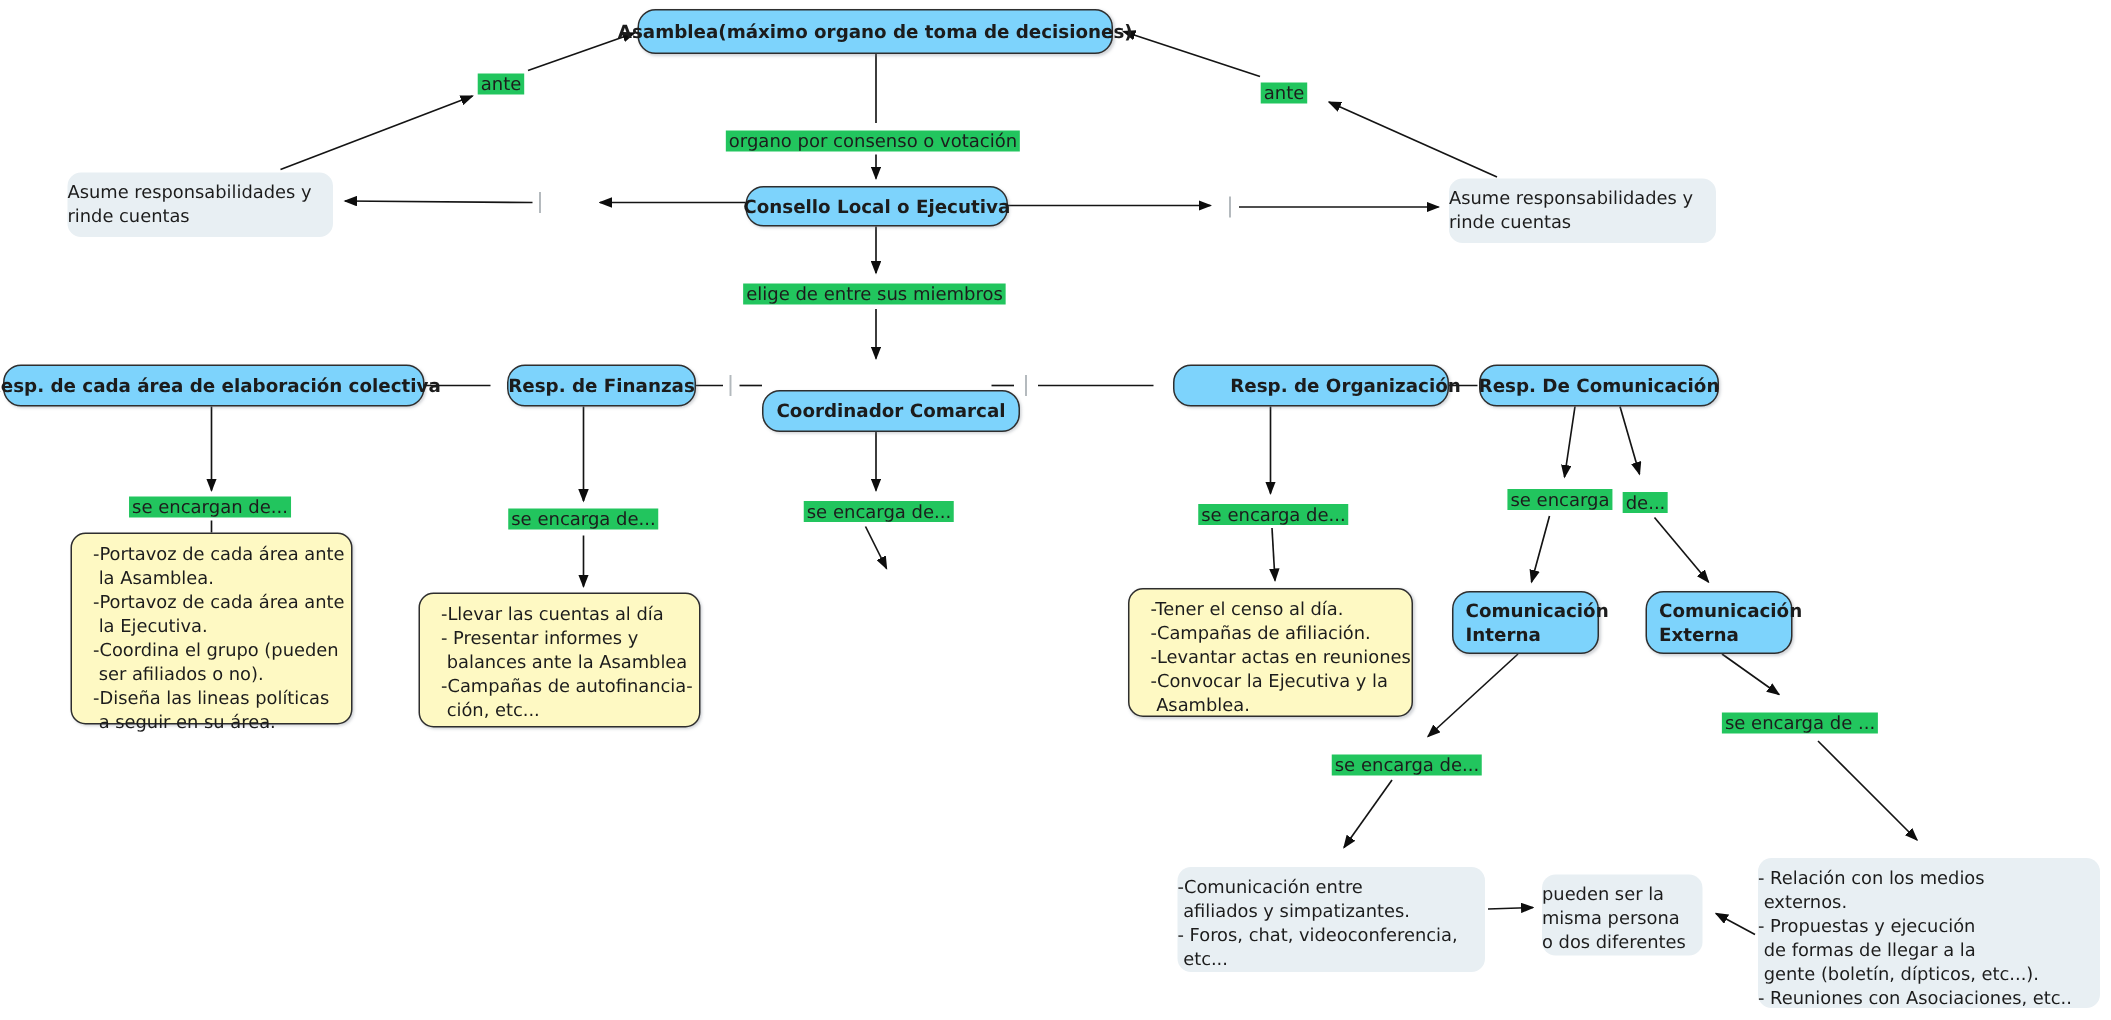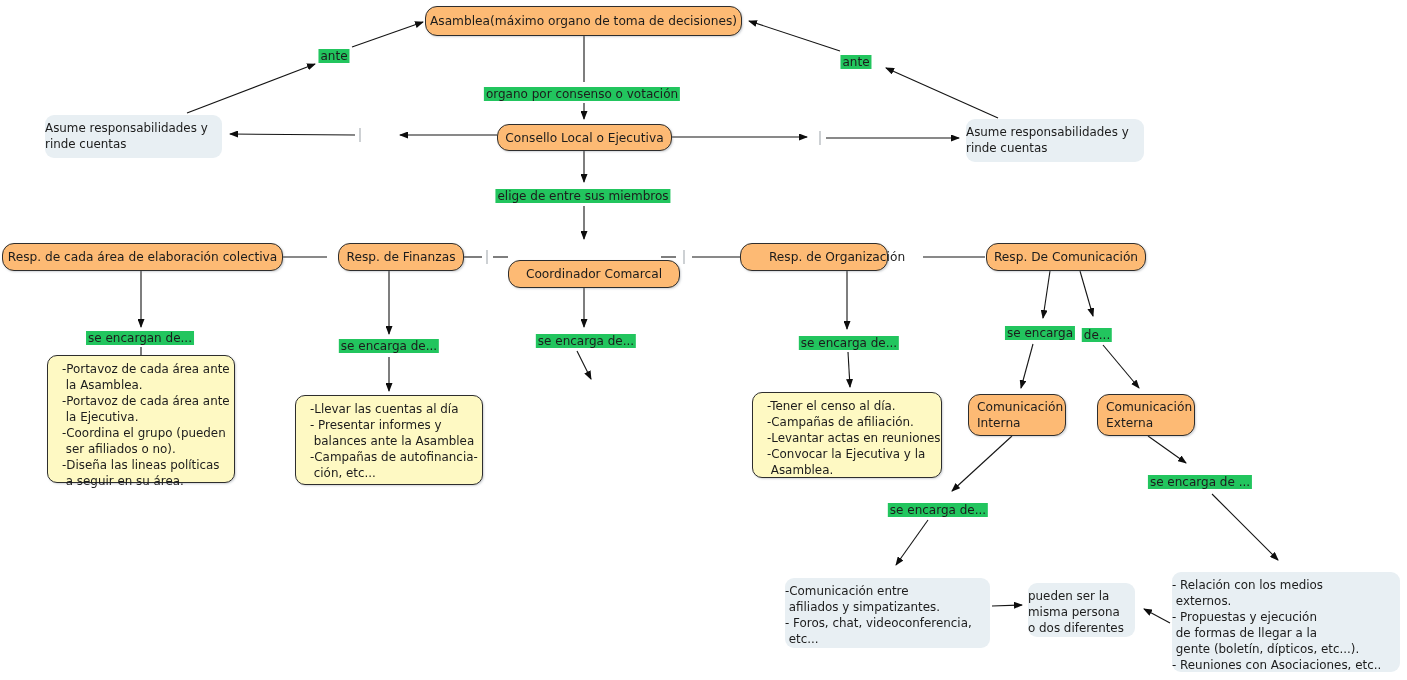--- a/index.html
+++ b/index.html
@@ -4,25 +4,26 @@
 <style>
   html,body{margin:0;padding:0;background:#ffffff;}
   #canvas{
     position:relative;width:1407px;height:680px;background:#ffffff;
     font-family:"DejaVu Sans","Liberation Sans",sans-serif;
     color:#1c1c1c;overflow:hidden;
   }
   #wires{position:absolute;left:0;top:0;width:1407px;height:680px;}
   .node{
     position:absolute;box-sizing:border-box;
-    background:#fdba74;border:1.4px solid #2e2e2e;border-radius:12px;
+    background:#7dd3fc;border:1.4px solid #2e2e2e;border-radius:12px;
     display:flex;align-items:center;justify-content:center;
     font-size:12.2px;white-space:nowrap;
     box-shadow:1px 1px 2px rgba(120,130,140,.35);
     z-index:2;
+    font-weight:bold;
   }
   .note{
     position:absolute;box-sizing:border-box;
     background:#fef9c3;border:1.4px solid #2e2e2e;border-radius:10px;
     font-size:11.9px;line-height:16px;white-space:pre;
     padding:5px 14px;z-index:2;
     box-shadow:1px 1px 2px rgba(120,130,140,.35);
   }
   .soft{
     position:absolute;box-sizing:border-box;
@@ -112,21 +113,21 @@
   <div class="node" style="left:425px;top:6px;width:317px;height:30px;">Asamblea(máximo organo de toma de decisiones)</div>
 
   <div class="node" style="left:497px;top:124px;width:175px;height:27px;">Consello Local o Ejecutiva</div>
 
   <div class="node" style="left:2px;top:243px;width:281px;height:28px;">Resp. de cada área de elaboración colectiva</div>
 
   <div class="node" style="left:338px;top:243px;width:126px;height:28px;">Resp. de Finanzas</div>
 
   <div class="node" style="left:508px;top:260px;width:172px;height:28px;">Coordinador Comarcal</div>
 
-  <div class="node" style="left:740px;top:243px;width:148px;height:28px;padding-left:46px;">Resp. de Organización</div>
+  <div class="node" style="left:782px;top:243px;width:184px;height:28px;padding-left:46px;">Resp. de Organización</div>
 
   <div class="node" style="left:986px;top:243px;width:160px;height:28px;">Resp. De Comunicación</div>
 
   <div class="node multi" style="left:968px;top:394px;width:98px;height:42px;">Comunicación
 Interna</div>
 
   <div class="node multi" style="left:1097px;top:394px;width:98px;height:42px;">Comunicación
 Externa</div>
 
   <div class="soft" style="left:45px;top:115px;width:177px;height:43px;">Asume responsabilidades y
@@ -137,21 +138,21 @@
 
   <div class="note" style="left:47px;top:355px;width:188px;height:128px;">-Portavoz de cada área ante
  la Asamblea.
 -Portavoz de cada área ante
  la Ejecutiva.
 -Coordina el grupo (pueden
  ser afiliados o no).
 -Diseña las lineas políticas
  a seguir en su área.</div>
 
-  <div class="note" style="left:295px;top:395px;width:188px;height:90px;">-Llevar las cuentas al día
+  <div class="note" style="left:279px;top:395px;width:188px;height:90px;">-Llevar las cuentas al día
 - Presentar informes y
  balances ante la Asamblea
 -Campañas de autofinancia-
  ción, etc...</div>
 
 
   <div class="note" style="left:752px;top:392px;width:190px;height:86px;">-Tener el censo al día.
 -Campañas de afiliación.
 -Levantar actas en reuniones
 -Convocar la Ejecutiva y la

